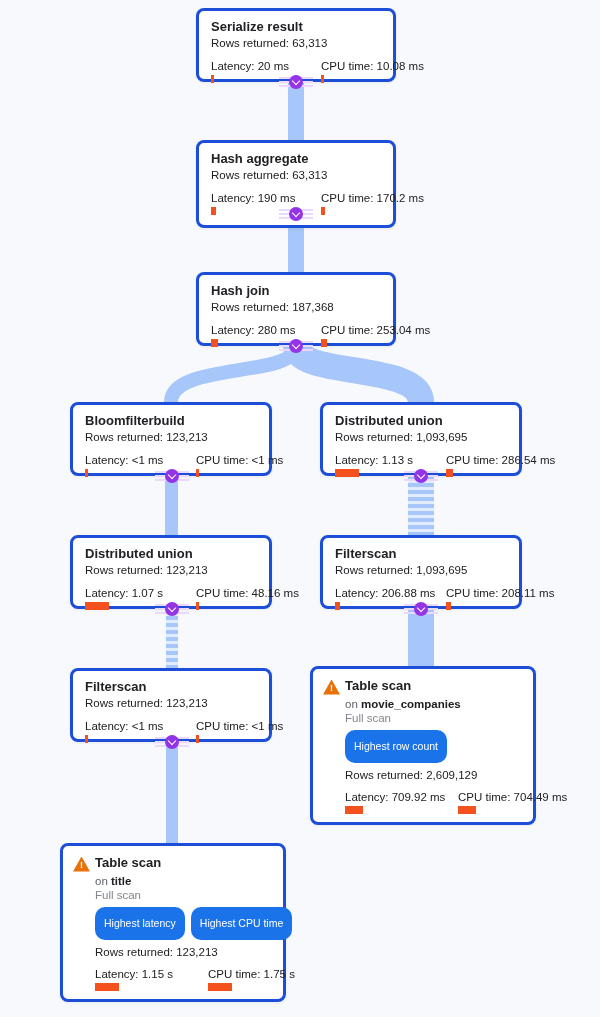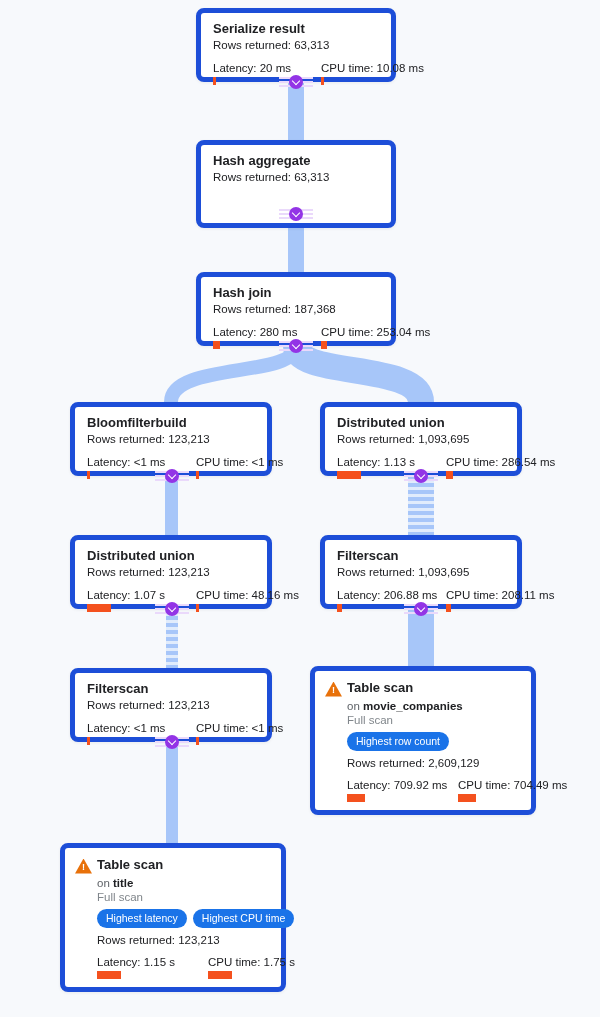--- a/index.html
+++ b/index.html
@@ -3,42 +3,42 @@
 <meta charset="utf-8">
 <style>
   html,body{margin:0;padding:0;}
   #canvas{position:relative;width:600px;height:1017px;background:#f7f9fc;overflow:hidden;
           font-family:"Liberation Sans",sans-serif;}
   
   .edge{position:absolute;background:#a7c6f9;z-index:0;}
   .edge.striped{background:repeating-linear-gradient(#a7c6f9 0 4px,#e1ecfc 4px 7px);}
   .forksvg{position:absolute;left:0;top:346px;z-index:0;}
   
-  .node{position:absolute;background:#ffffff;border:5px solid #1d4ed8;border-radius:8px;
+  .node{position:absolute;background:#ffffff;border:3px solid #1d4ed8;border-radius:8px;
         box-shadow:0 1px 3px rgba(60,64,67,.08);box-sizing:border-box;padding:8px 12px 5px 12px;
         z-index:1;cursor:pointer;}
   .node h3{margin:0 0 3px 0;font-size:13px;line-height:15px;font-weight:700;color:#202124;}
   .rows{font-size:11.5px;line-height:13px;color:#202124;margin-bottom:10px;}
   .metrics{display:grid;grid-template-columns:50% 50%;gap:25px;}
   .metric-label{font-size:11.5px;line-height:12px;color:#202124;white-space:nowrap;}
   .bar{height:8px;background:#f4511e;margin-top:3px;width:3px;}
   
   .node.scan{padding:9px 12px 8px 10px;}
   .scan-title-row{display:flex;align-items:center;gap:5px;margin-bottom:2px;}
   .warn{position:relative;width:17px;height:15px;display:inline-block;flex:0 0 17px;}
   .warn-tri{position:absolute;inset:0;background:#e8710a;clip-path:polygon(50% 0,100% 100%,0 100%);}
   .warn-mark{position:absolute;left:0;right:0;bottom:0;text-align:center;color:#fff;
              font-size:9px;font-weight:700;line-height:13px;}
   .scan-body{margin-left:22px;}
   .on-line{font-size:11.5px;line-height:13px;color:#5f6368;margin-bottom:1px;}
   .on-line .table-name{color:#202124;font-weight:700;}
   .full-scan{font-size:11.5px;line-height:13px;color:#80868b;margin-bottom:5px;}
   .badges{display:flex;gap:6px;margin-bottom:6px;white-space:nowrap;}
   .badge{background:#1a73e8;color:#ffffff;font-size:10.5px;line-height:15px;font-weight:500;
-         padding:2px 9px;border-radius:10px;display:inline-block;}
+         padding:9px 9px;border-radius:10px;display:inline-block;}
   .scan-body .rows{margin-bottom:9px;}
   
   .expander{position:absolute;width:34px;height:14px;z-index:3;display:flex;align-items:center;
             justify-content:center;cursor:pointer;}
   .halo{position:absolute;left:0;right:0;top:2px;bottom:2px;
         background:repeating-linear-gradient(#ead9fb 0 2px,rgba(255,255,255,0) 2px 4px);}
   .dot{position:relative;width:14px;height:14px;border-radius:50%;background:#9334e6;
        display:flex;align-items:center;justify-content:center;}
   .chev{width:5px;height:5px;border-right:1.6px solid #fff;border-bottom:1.6px solid #fff;
         transform:rotate(45deg);margin-top:-2px;}
@@ -82,20 +82,30 @@
       <div>
         <div class="metric-label">CPU time: 10.08 ms</div>
         <div class="bar" style="width: 3px;"></div>
       </div>
     </div>
   </div>
 
   <div class="node pos-b">
     <h3>Hash aggregate</h3>
     <div class="rows">Rows returned: 63,313</div>
+    <div class="metrics">
+      <div>
+        <div class="metric-label">Latency: 190 ms</div>
+        <div class="bar" style="width: 5px;"></div>
+      </div>
+      <div>
+        <div class="metric-label">CPU time: 170.2 ms</div>
+        <div class="bar" style="width: 4px;"></div>
+      </div>
+    </div>
   </div>
 
   <div class="node pos-c">
     <h3>Hash join</h3>
     <div class="rows">Rows returned: 187,368</div>
     <div class="metrics">
       <div>
         <div class="metric-label">Latency: 280 ms</div>
         <div class="bar" style="width: 7px;"></div>
       </div>

